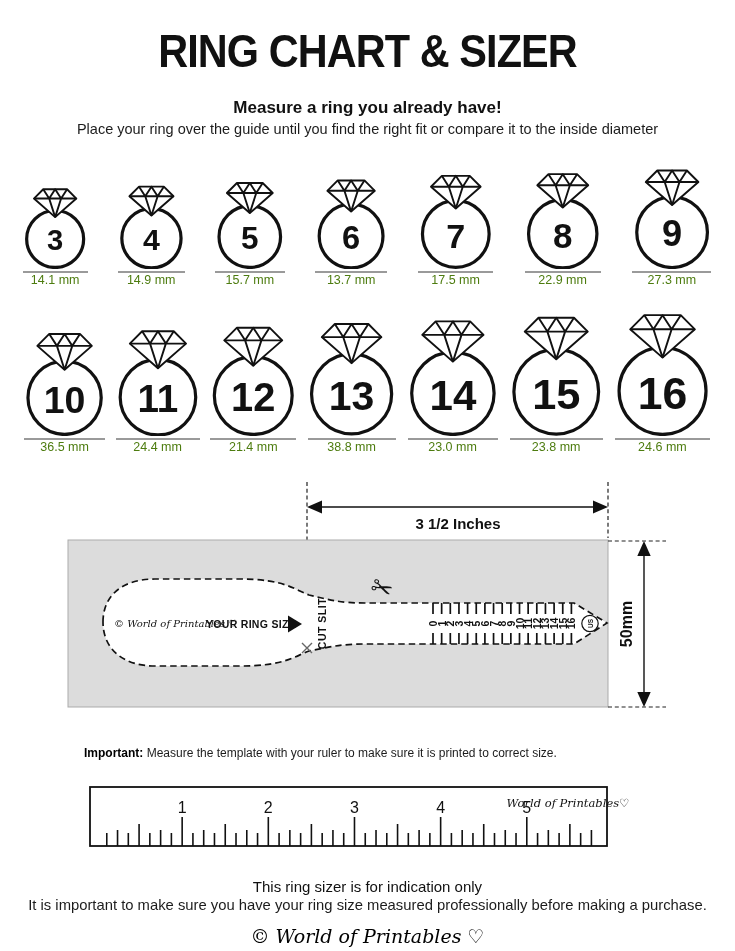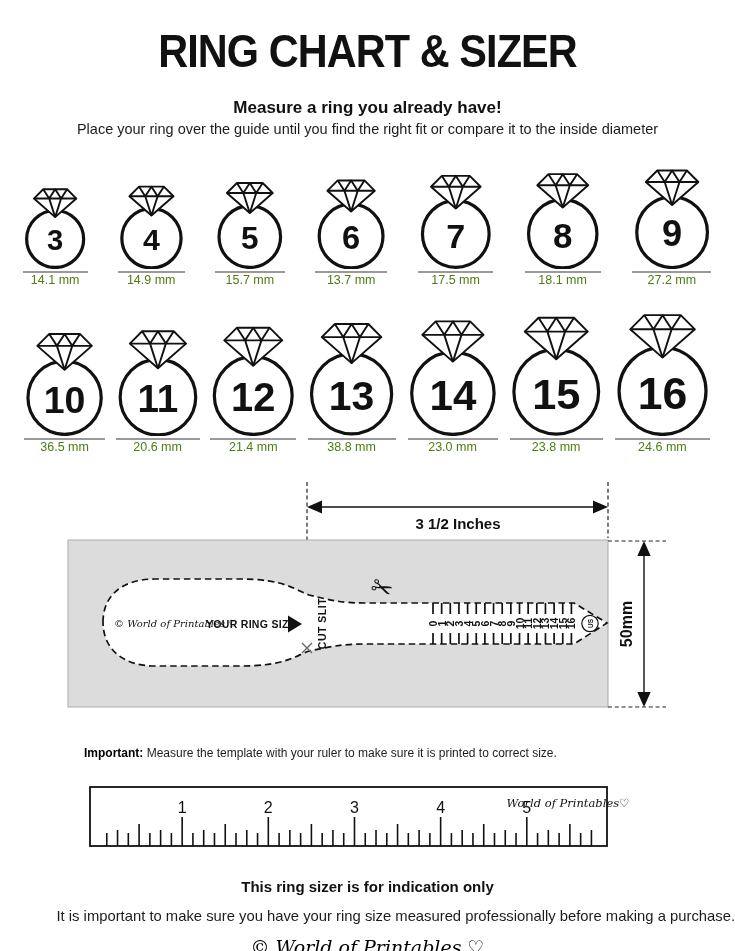--- a/index.html
+++ b/index.html
@@ -20,22 +20,22 @@
   .shape-dash{fill:#fff;stroke:#111;stroke-width:1.7;stroke-dasharray:6.5 4}
   .arrow-line{stroke:#111;stroke-width:1.4}
   .arrow-head{fill:#111}
   #sizer-scale line{stroke:#111;stroke-width:1.7}
   #sizer-scale text{font:bold 10.5px "Liberation Sans",sans-serif;text-anchor:middle;dominant-baseline:central;fill:#111}
   #ruler-ticks line{stroke:#111;stroke-width:1.6}
   #ruler-ticks text{font:16px "Liberation Sans",sans-serif;text-anchor:middle;fill:#111}
   .script-font{font-family:"DejaVu Serif",serif;font-style:italic}
   .important{margin:10px 0 0 84px;font-size:12px;color:#1c1c1c}
   .important b{color:#000}
-  .footer-bold{text-align:center;font-weight:bold;font-size:15px;margin-top:16px}
-  .footer-text{text-align:right;font-size:14.8px;margin-top:13px;color:#1c1c1c}
+  .footer-bold{text-align:center;font-weight:normal;font-size:15px;margin-top:16px}
+  .footer-text{text-align:center;font-size:14.8px;margin-top:2px;color:#1c1c1c}
   .footer-brand{text-align:center;font-size:19px;margin-top:12px;color:#000}
   svg text{font-family:"Liberation Sans",sans-serif}
 </style>
 </head>
 <body>
 
 
 
 
 <div class="page-title">RING CHART &amp; SIZER</div>
@@ -113,34 +113,34 @@
   <div class="ring-cell">
     <svg viewBox="0 0 100 134" width="79.5" height="106.6">
       <circle cx="50" cy="89" r="43" fill="#fff" stroke="#111" stroke-width="3.2" vector-effect="non-scaling-stroke"></circle>
       <g stroke="#111" stroke-width="1.9" stroke-linejoin="round" vector-effect="non-scaling-stroke">
         <path d="M32,14 L68,14 L82,28 L50,56 L18,28 Z" fill="#fff" vector-effect="non-scaling-stroke"></path>
         <path d="M18,28 L82,28 M32,14 L41,28 L50,14 L59,28 L68,14 M41,28 L50,56 M59,28 L50,56" fill="none" vector-effect="non-scaling-stroke"></path>
       </g>
       <text class="ring-num" x="50" y="91" text-anchor="middle" dominant-baseline="central" font-size="44" font-weight="bold" fill="#111">8</text>
     </svg>
     <div class="ring-line" style="width: 76px;"></div>
-    <div class="ring-mm">18.1 mm</div>
+    <div class="ring-mm">22.9 mm</div>
   </div>
 
   <div class="ring-cell">
     <svg viewBox="0 0 100 134" width="82.2" height="110.2">
       <circle cx="50" cy="89" r="43" fill="#fff" stroke="#111" stroke-width="3.2" vector-effect="non-scaling-stroke"></circle>
       <g stroke="#111" stroke-width="1.9" stroke-linejoin="round" vector-effect="non-scaling-stroke">
         <path d="M32,14 L68,14 L82,28 L50,56 L18,28 Z" fill="#fff" vector-effect="non-scaling-stroke"></path>
         <path d="M18,28 L82,28 M32,14 L41,28 L50,14 L59,28 L68,14 M41,28 L50,56 M59,28 L50,56" fill="none" vector-effect="non-scaling-stroke"></path>
       </g>
       <text class="ring-num" x="50" y="91" text-anchor="middle" dominant-baseline="central" font-size="44" font-weight="bold" fill="#111">9</text>
     </svg>
     <div class="ring-line" style="width: 79px;"></div>
-    <div class="ring-mm">27.2 mm</div>
+    <div class="ring-mm">27.3 mm</div>
   </div>
 </div>
   <div class="ring-row" id="ring-row-2">
   <div class="ring-cell">
     <svg viewBox="0 0 100 134" width="85.2" height="114.2">
       <circle cx="50" cy="89" r="43" fill="#fff" stroke="#111" stroke-width="3.2" vector-effect="non-scaling-stroke"></circle>
       <g stroke="#111" stroke-width="1.9" stroke-linejoin="round" vector-effect="non-scaling-stroke">
         <path d="M32,14 L68,14 L82,28 L50,56 L18,28 Z" fill="#fff" vector-effect="non-scaling-stroke"></path>
         <path d="M18,28 L82,28 M32,14 L41,28 L50,14 L59,28 L68,14 M41,28 L50,56 M59,28 L50,56" fill="none" vector-effect="non-scaling-stroke"></path>
       </g>
@@ -153,21 +153,21 @@
   <div class="ring-cell">
     <svg viewBox="0 0 100 134" width="87.9" height="117.7">
       <circle cx="50" cy="89" r="43" fill="#fff" stroke="#111" stroke-width="3.2" vector-effect="non-scaling-stroke"></circle>
       <g stroke="#111" stroke-width="1.9" stroke-linejoin="round" vector-effect="non-scaling-stroke">
         <path d="M32,14 L68,14 L82,28 L50,56 L18,28 Z" fill="#fff" vector-effect="non-scaling-stroke"></path>
         <path d="M18,28 L82,28 M32,14 L41,28 L50,14 L59,28 L68,14 M41,28 L50,56 M59,28 L50,56" fill="none" vector-effect="non-scaling-stroke"></path>
       </g>
       <text class="ring-num" x="50" y="91" text-anchor="middle" dominant-baseline="central" font-size="44" font-weight="bold" fill="#111">11</text>
     </svg>
     <div class="ring-line" style="width: 84px;"></div>
-    <div class="ring-mm">20.6 mm</div>
+    <div class="ring-mm">24.4 mm</div>
   </div>
 
   <div class="ring-cell">
     <svg viewBox="0 0 100 134" width="90.5" height="121.3">
       <circle cx="50" cy="89" r="43" fill="#fff" stroke="#111" stroke-width="3.2" vector-effect="non-scaling-stroke"></circle>
       <g stroke="#111" stroke-width="1.9" stroke-linejoin="round" vector-effect="non-scaling-stroke">
         <path d="M32,14 L68,14 L82,28 L50,56 L18,28 Z" fill="#fff" vector-effect="non-scaling-stroke"></path>
         <path d="M18,28 L82,28 M32,14 L41,28 L50,14 L59,28 L68,14 M41,28 L50,56 M59,28 L50,56" fill="none" vector-effect="non-scaling-stroke"></path>
       </g>
       <text class="ring-num" x="50" y="91" text-anchor="middle" dominant-baseline="central" font-size="44" font-weight="bold" fill="#111">12</text>

